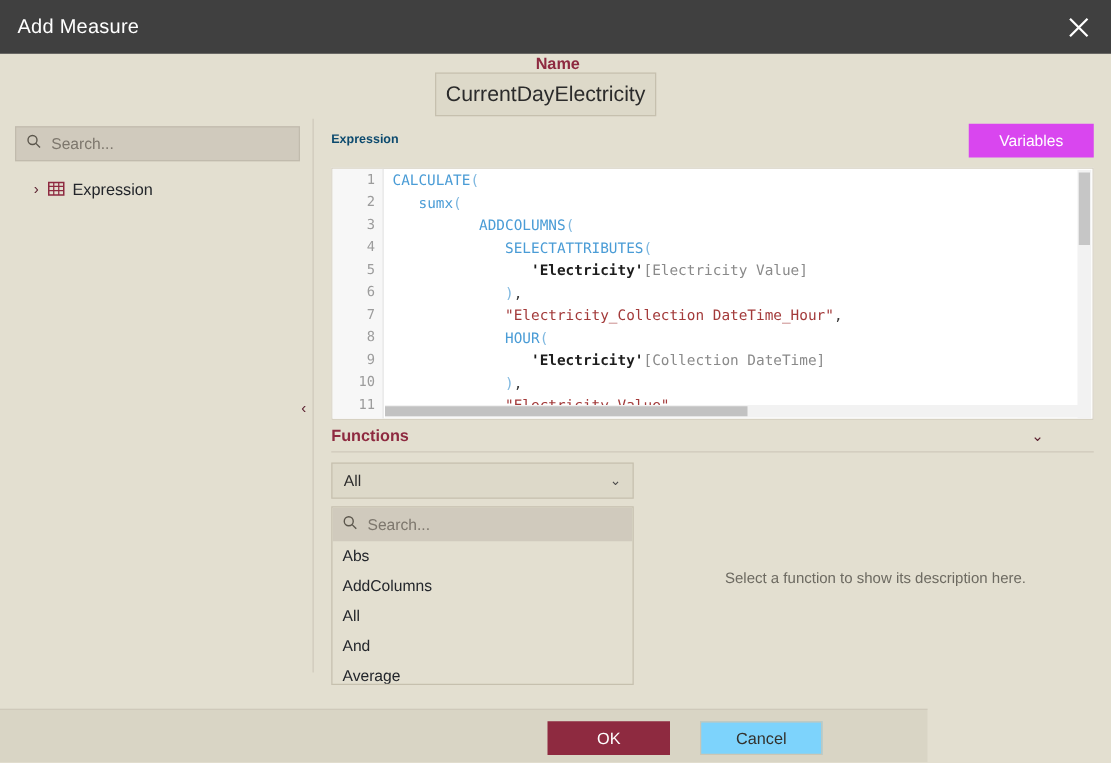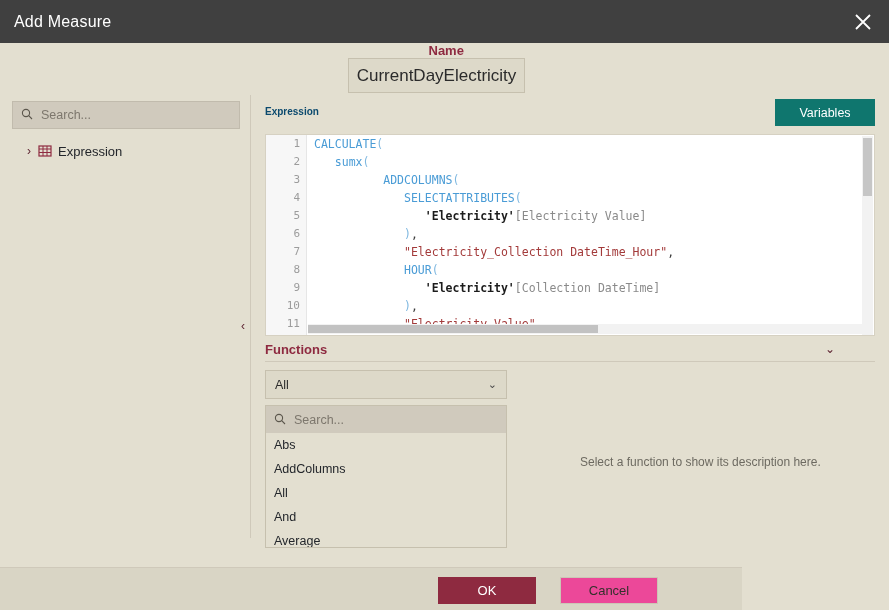--- a/index.html
+++ b/index.html
@@ -114,21 +114,21 @@
     position: absolute; left: 265px; top: 100px;
     width: 610px; height: 30px;
   }
   .expr-title {
     position: absolute; left: 0; top: 6px;
     color: #0c4a6e; font-size: 10px; font-weight: bold;
   }
   .variables-btn {
     position: absolute; right: 0; top: -1px;
     width: 100px; height: 27px;
-    background: #0f766e;
+    background: #d946ef;
     color: #fff;
     font-size: 12.5px;
     display: flex; align-items: center; justify-content: center;
     cursor: pointer;
     text-align: center;
   }
 
   .code-box {
     position: absolute; left: 265px; top: 134px;
     width: 610px; height: 202px;
@@ -256,21 +256,21 @@
     position: absolute; right: 206px; top: 9px;
     width: 98px; height: 27px;
     background: #8e2a40; color: #fff;
     font-size: 13px;
     display: flex; align-items: center; justify-content: center;
     cursor: pointer;
   }
   .btn-cancel {
     position: absolute; right: 84px; top: 9px;
     width: 98px; height: 27px;
-    background: #ec4899; color: #33312c;
+    background: #7dd3fc; color: #33312c;
     border: 1px solid #cbc6b5;
     font-size: 13px;
     display: flex; align-items: center; justify-content: center;
     cursor: pointer;
   }
 </style>
 </head>
 <body>
 
 <div id="app">

